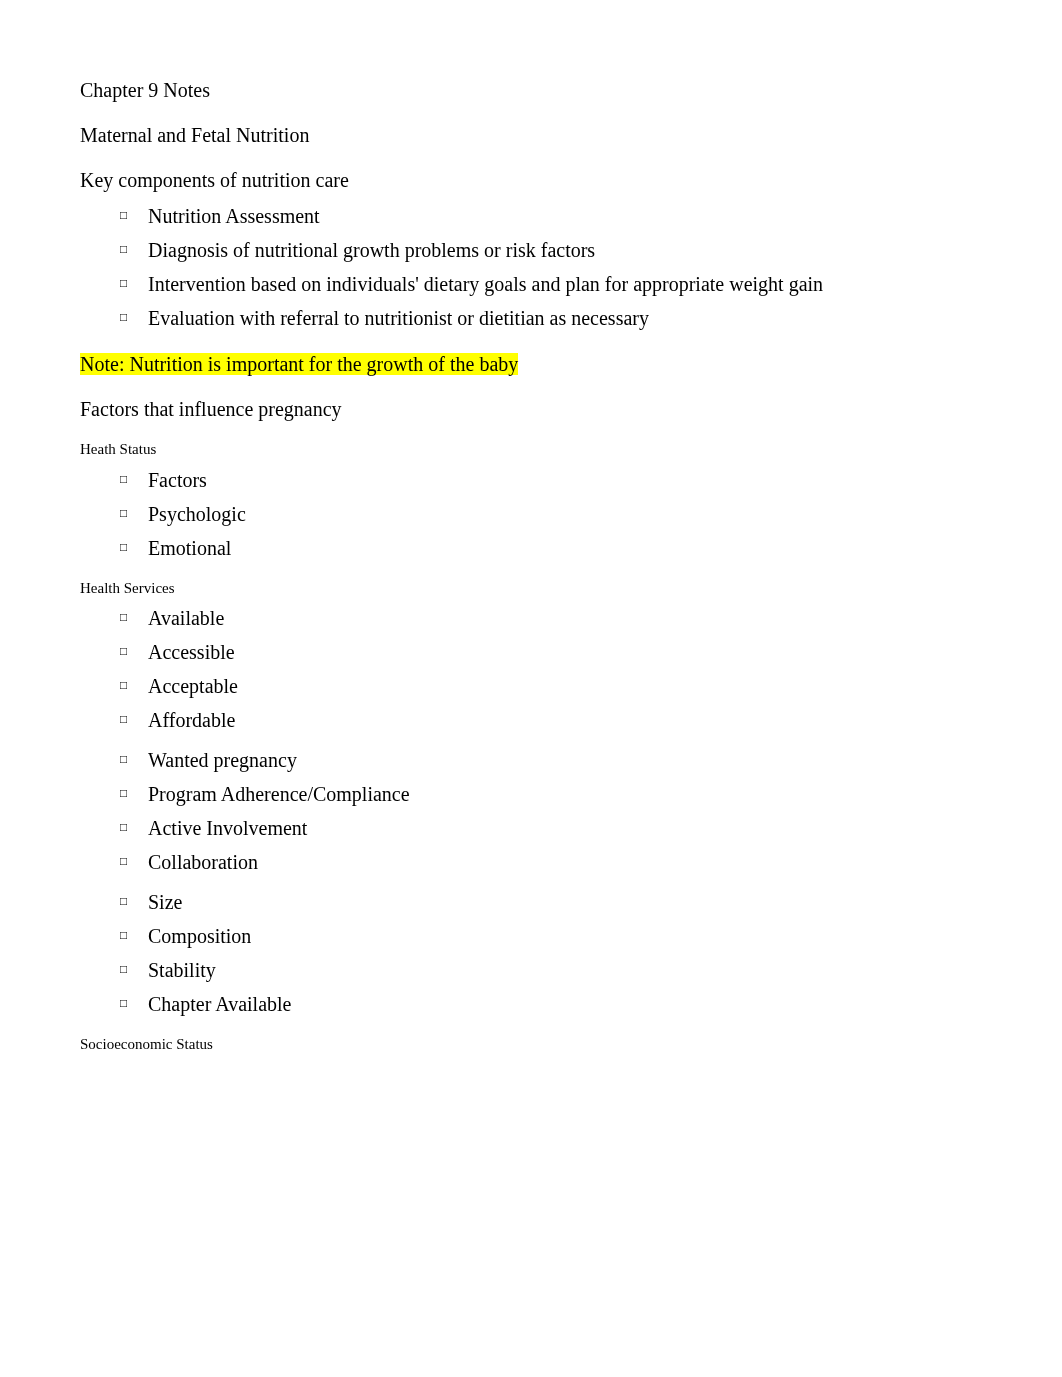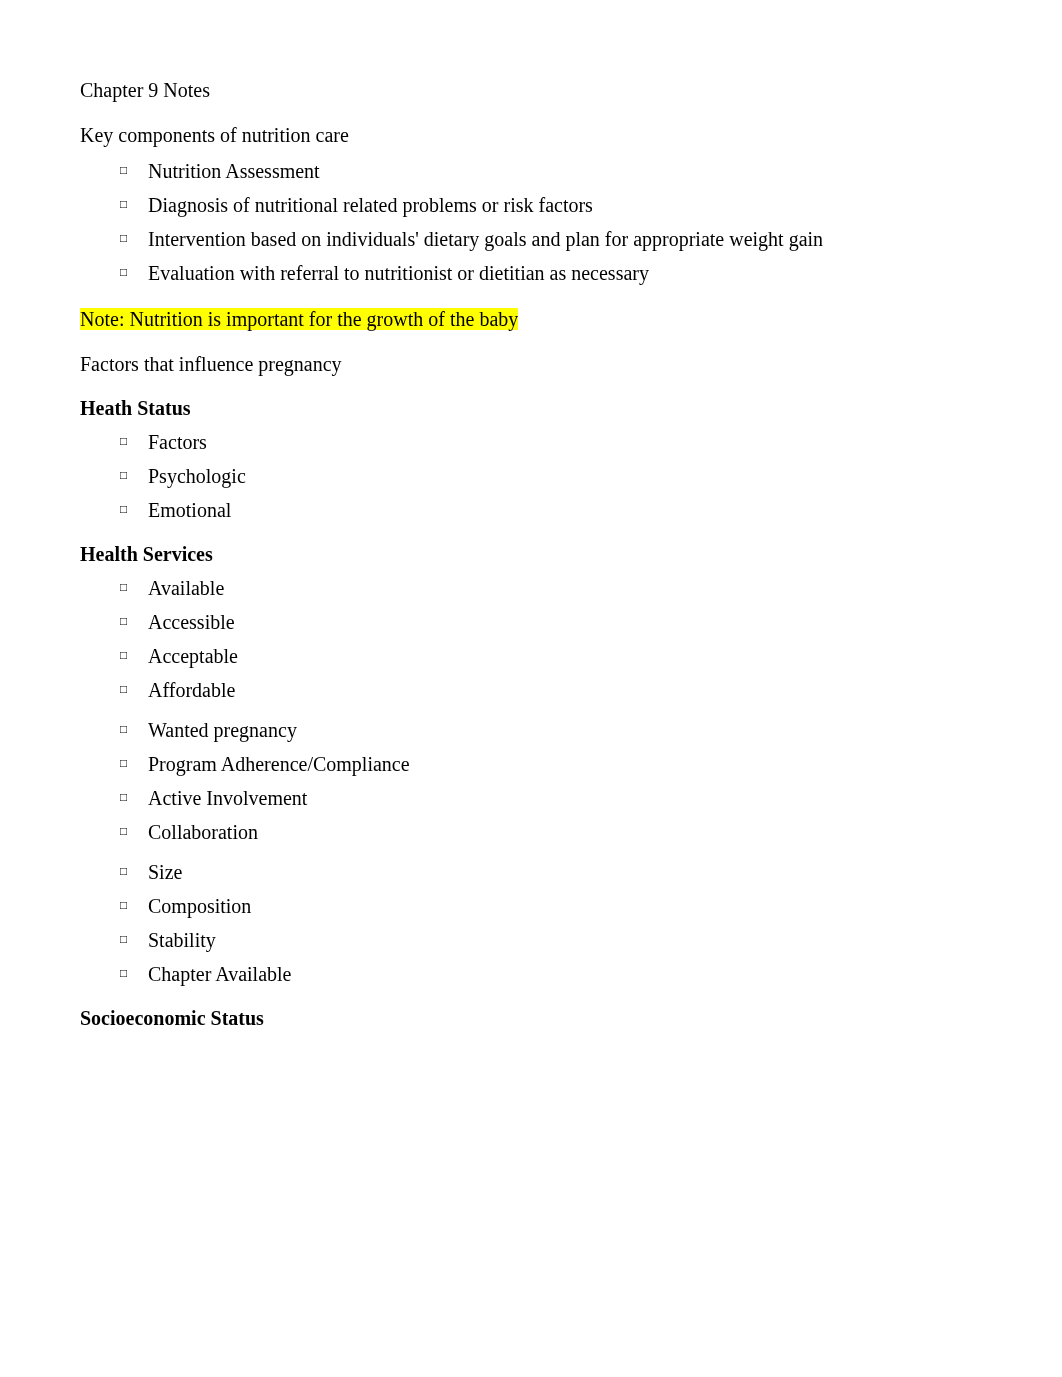--- a/index.html
+++ b/index.html
@@ -20,22 +20,22 @@
     }
 
     .section-heading {
       font-size: 20px;
       font-weight: normal;
       margin-bottom: 6px;
       margin-top: 15px;
     }
 
     .sub-heading {
-      font-size: 20px;
-      font-weight: bold;
+      font-size: 15px;
+      font-weight: normal;
       margin-top: 14px;
       margin-bottom: 4px;
     }
 
     .highlight {
       background-color: #ffff00;
       display: inline;
     }
 
     ul {
@@ -70,31 +70,34 @@
   </style>
 </head>
 <body>
 
 <div>
 
   <div class="section-block">
     <p class="section-heading">Chapter 9 Notes</p>
   </div>
 
+  <div class="section-block">
+    <p class="section-heading">Maternal and Fetal Nutrition</p>
+  </div>
 
   <div class="section-block">
     <p class="section-heading">Key components of nutrition care</p>
     <ul>
       <li>
         <span class="bullet">□</span>
         <span>Nutrition Assessment</span>
       </li>
       <li>
         <span class="bullet">□</span>
-        <span>Diagnosis of nutritional related problems or risk factors</span>
+        <span>Diagnosis of nutritional growth problems or risk factors</span>
       </li>
       <li>
         <span class="bullet">□</span>
         <span>Intervention based on individuals' dietary goals and plan for appropriate weight gain</span>
       </li>
       <li>
         <span class="bullet">□</span>
         <span>Evaluation with referral to nutritionist or dietitian as necessary</span>
       </li>
     </ul>

